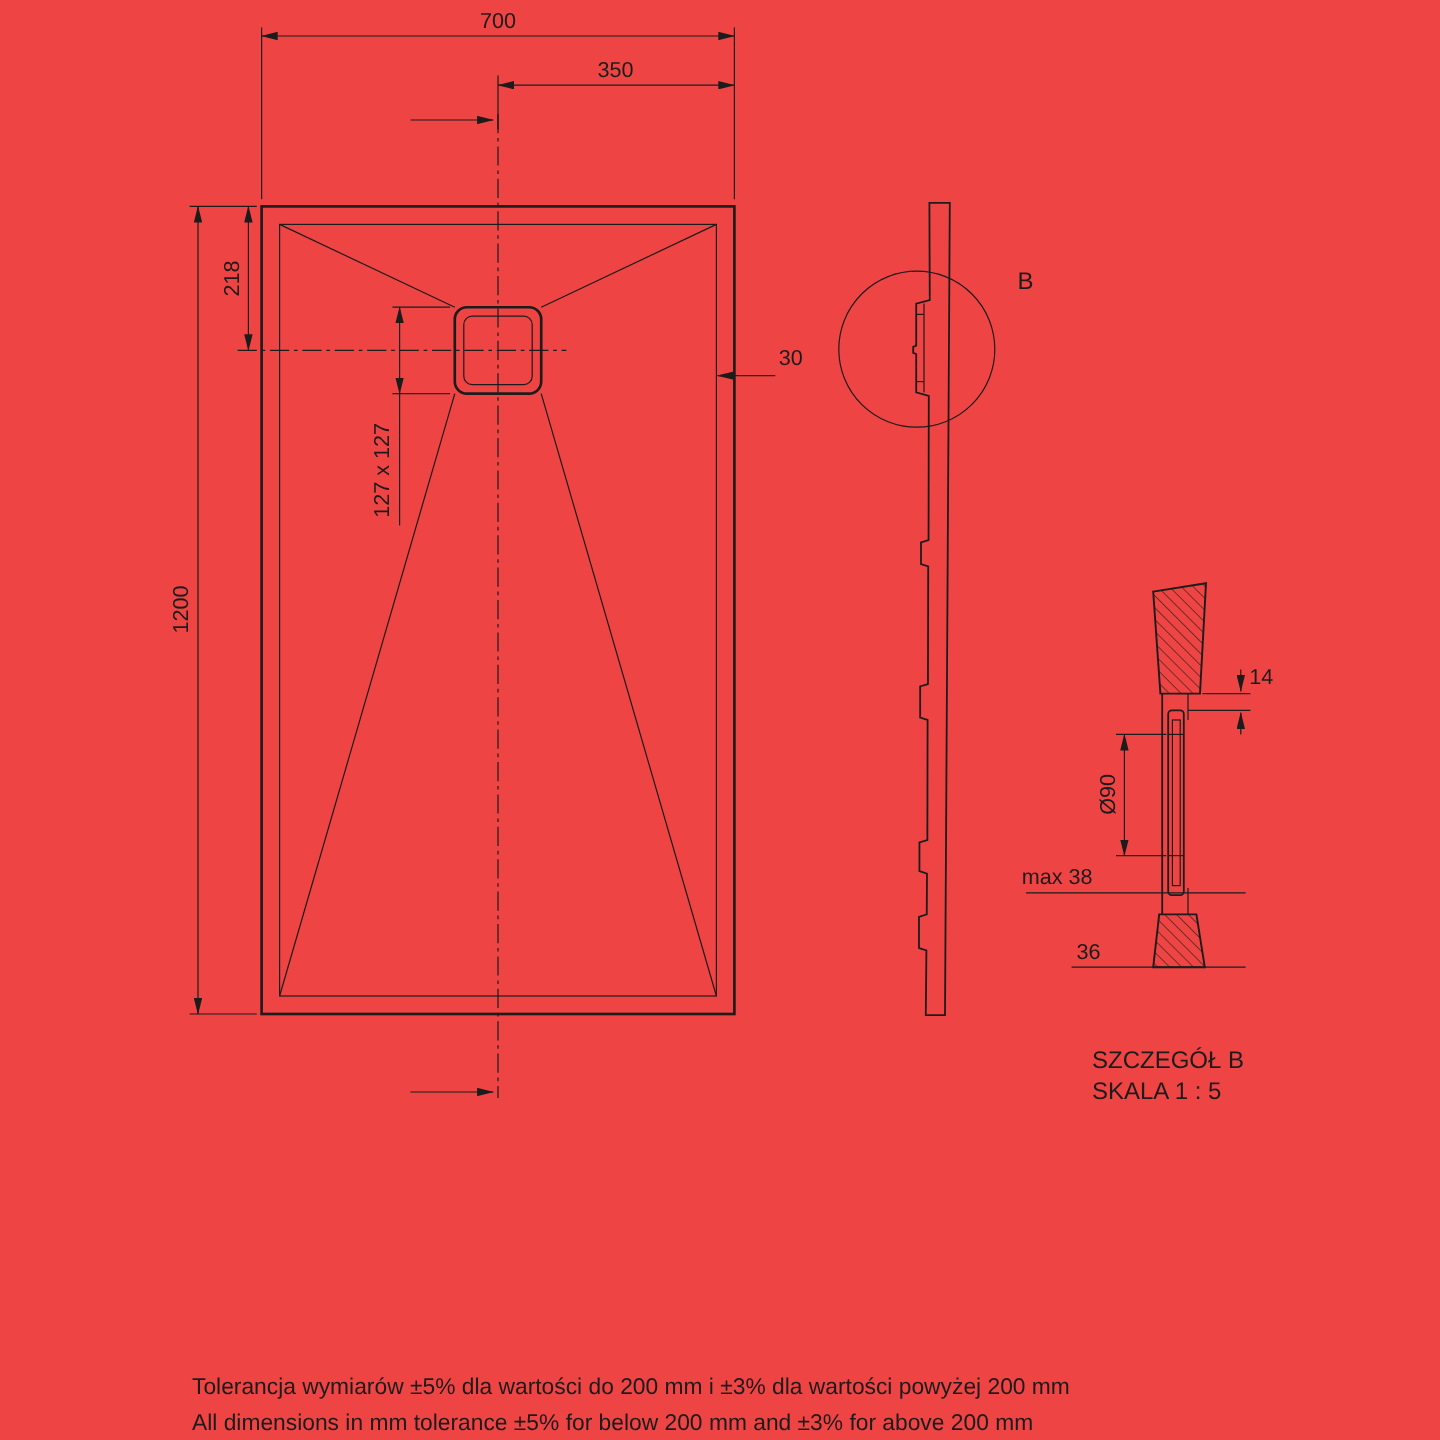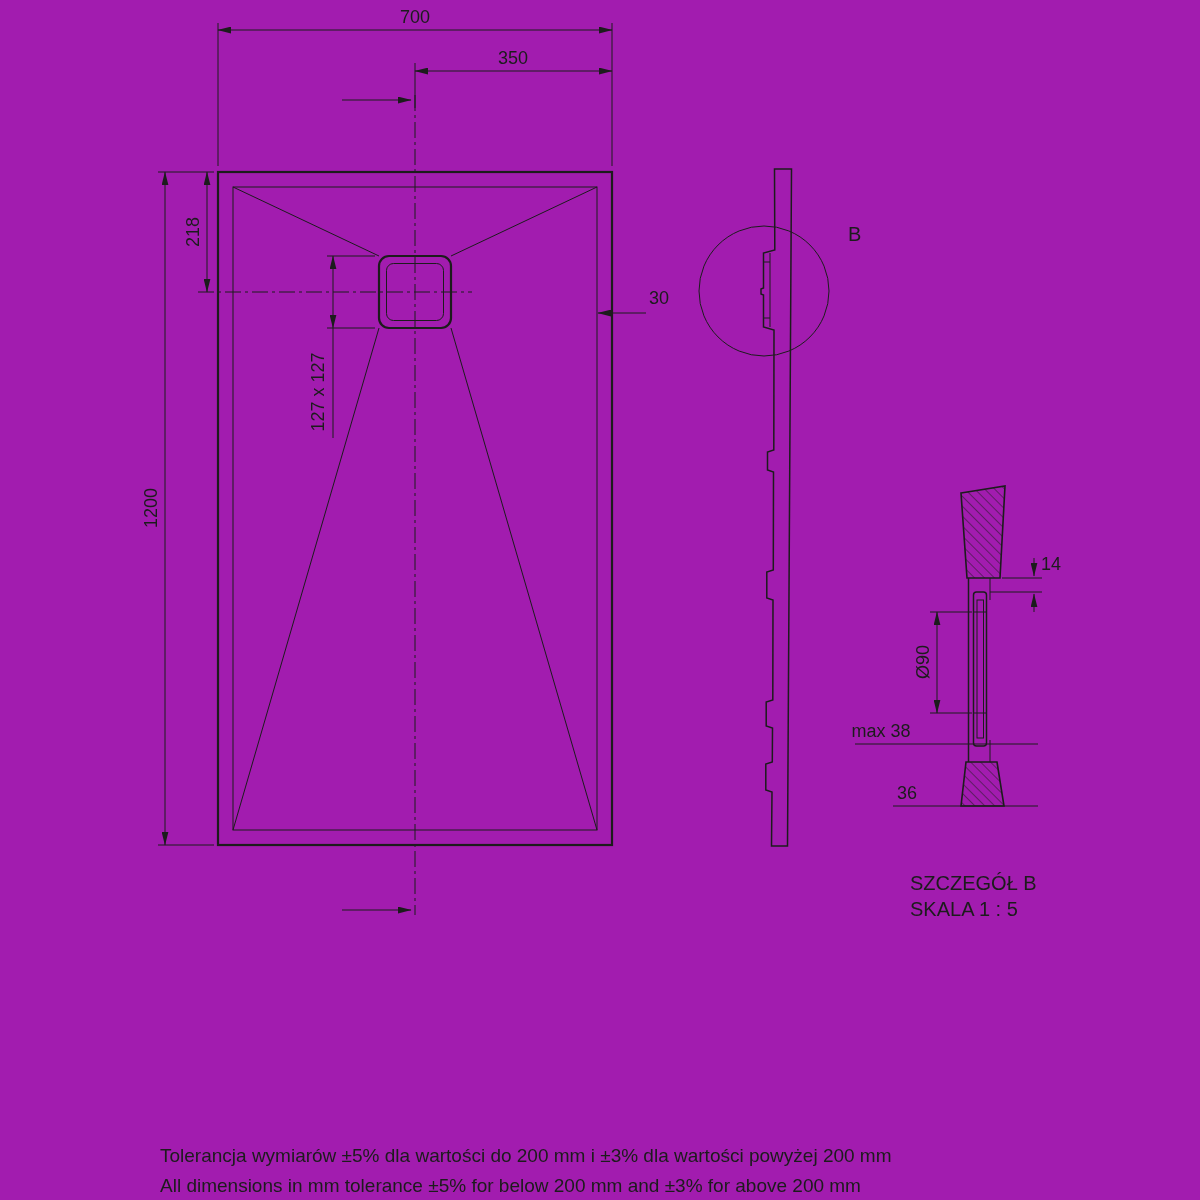--- a/index.html
+++ b/index.html
@@ -3,21 +3,21 @@
 <meta charset="utf-8">
 <style>
   html, body {
     margin: 0;
     padding: 0;
     background: #ffffff;
   }
   .canvas {
     width: 1200px;
     height: 1200px;
-    background: #a21caf;
+    background: #ef4444;
     position: relative;
     font-family: "Liberation Sans", sans-serif;
   }
   svg { display: block; }
   svg text {
     font-family: "Liberation Sans", "DejaVu Sans", sans-serif;
     fill: #1c1c1c;
   }
   .dim  { font-size: 18px; }
   .cap  { font-size: 20px; }

